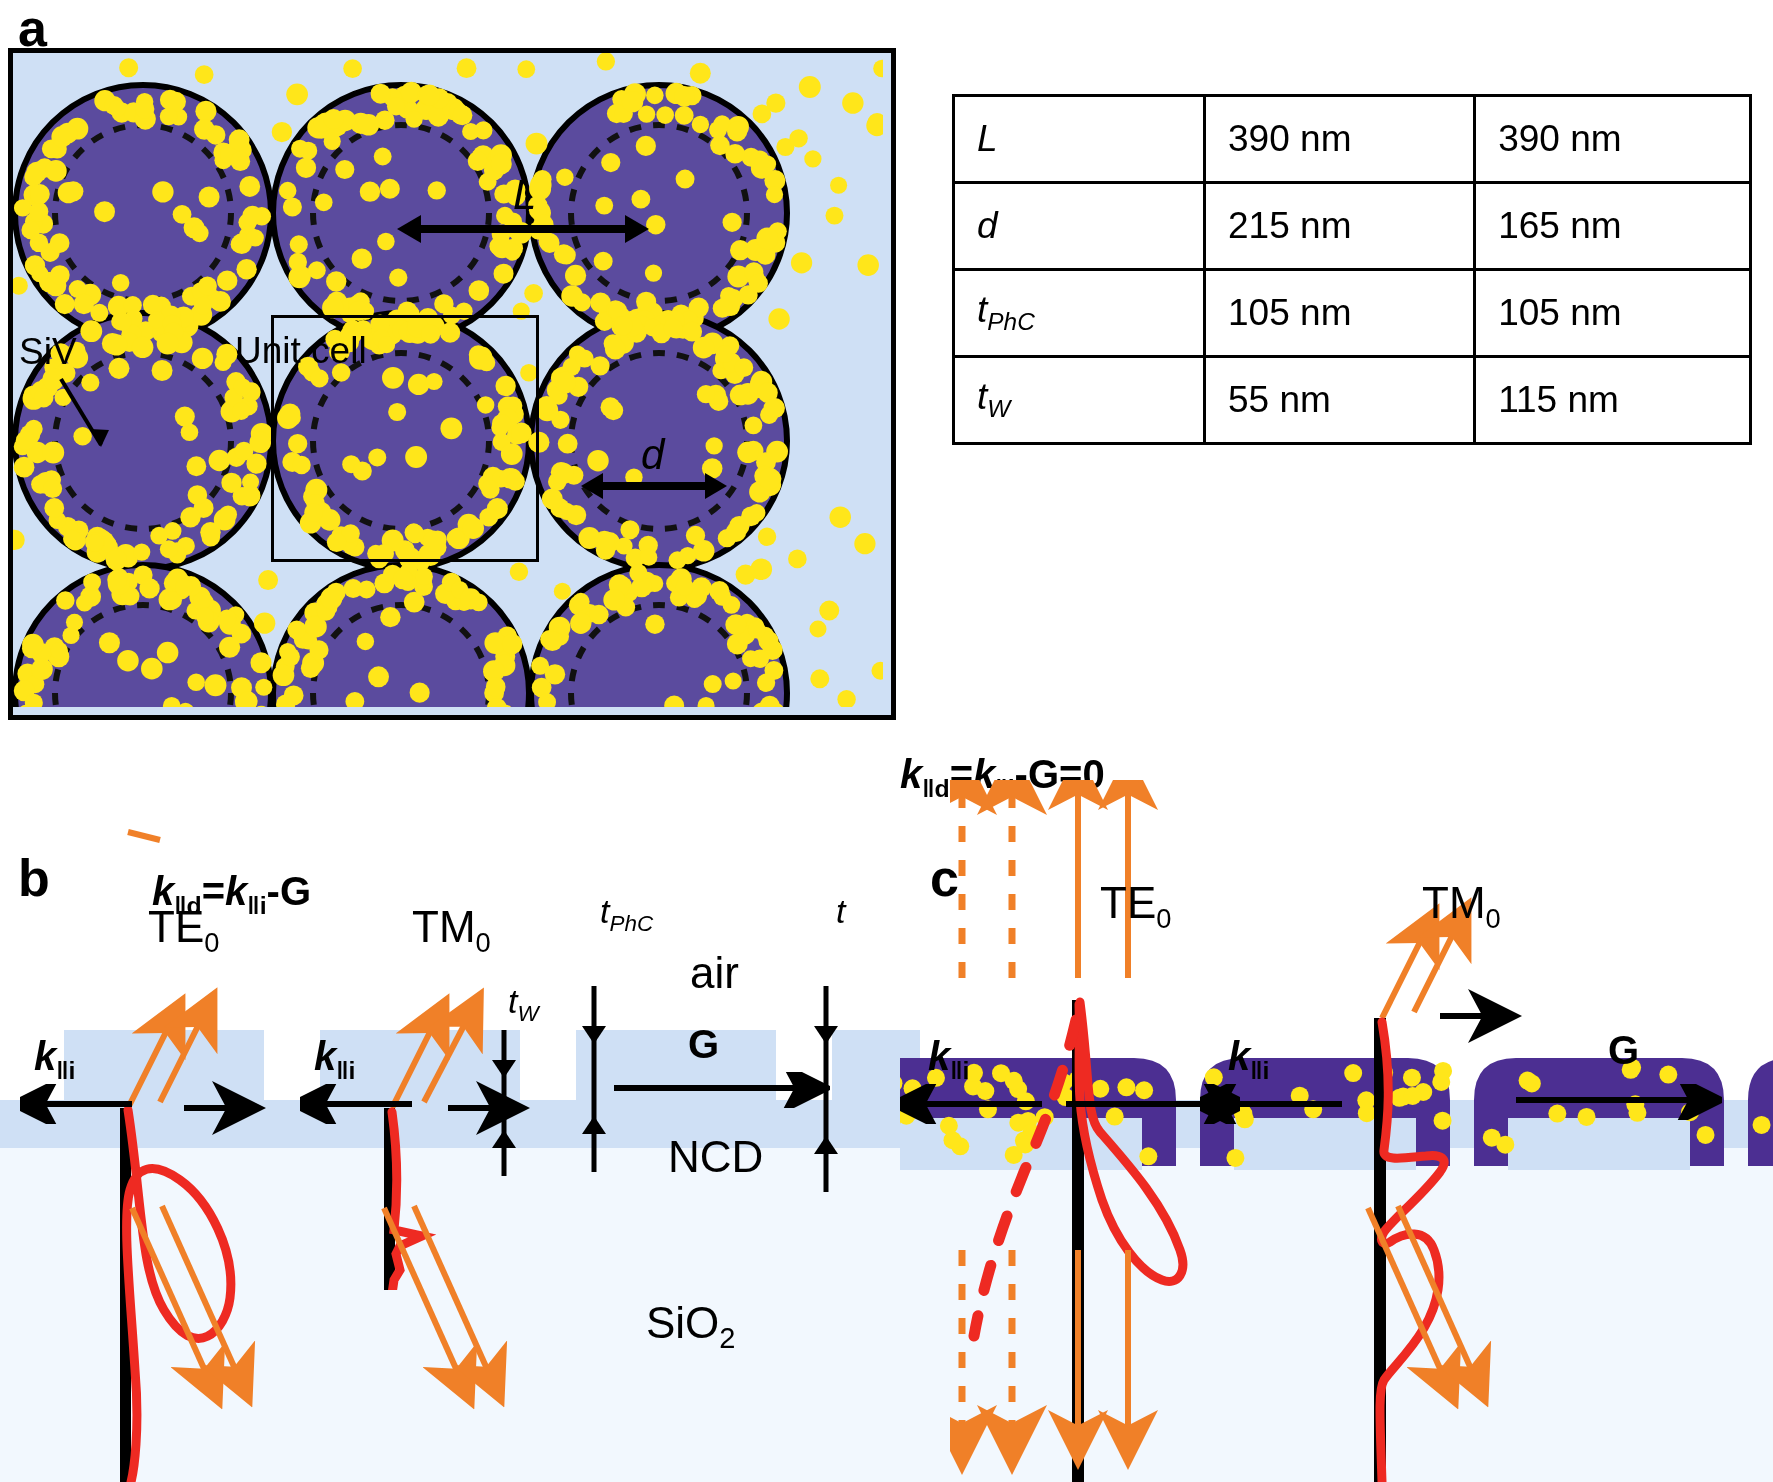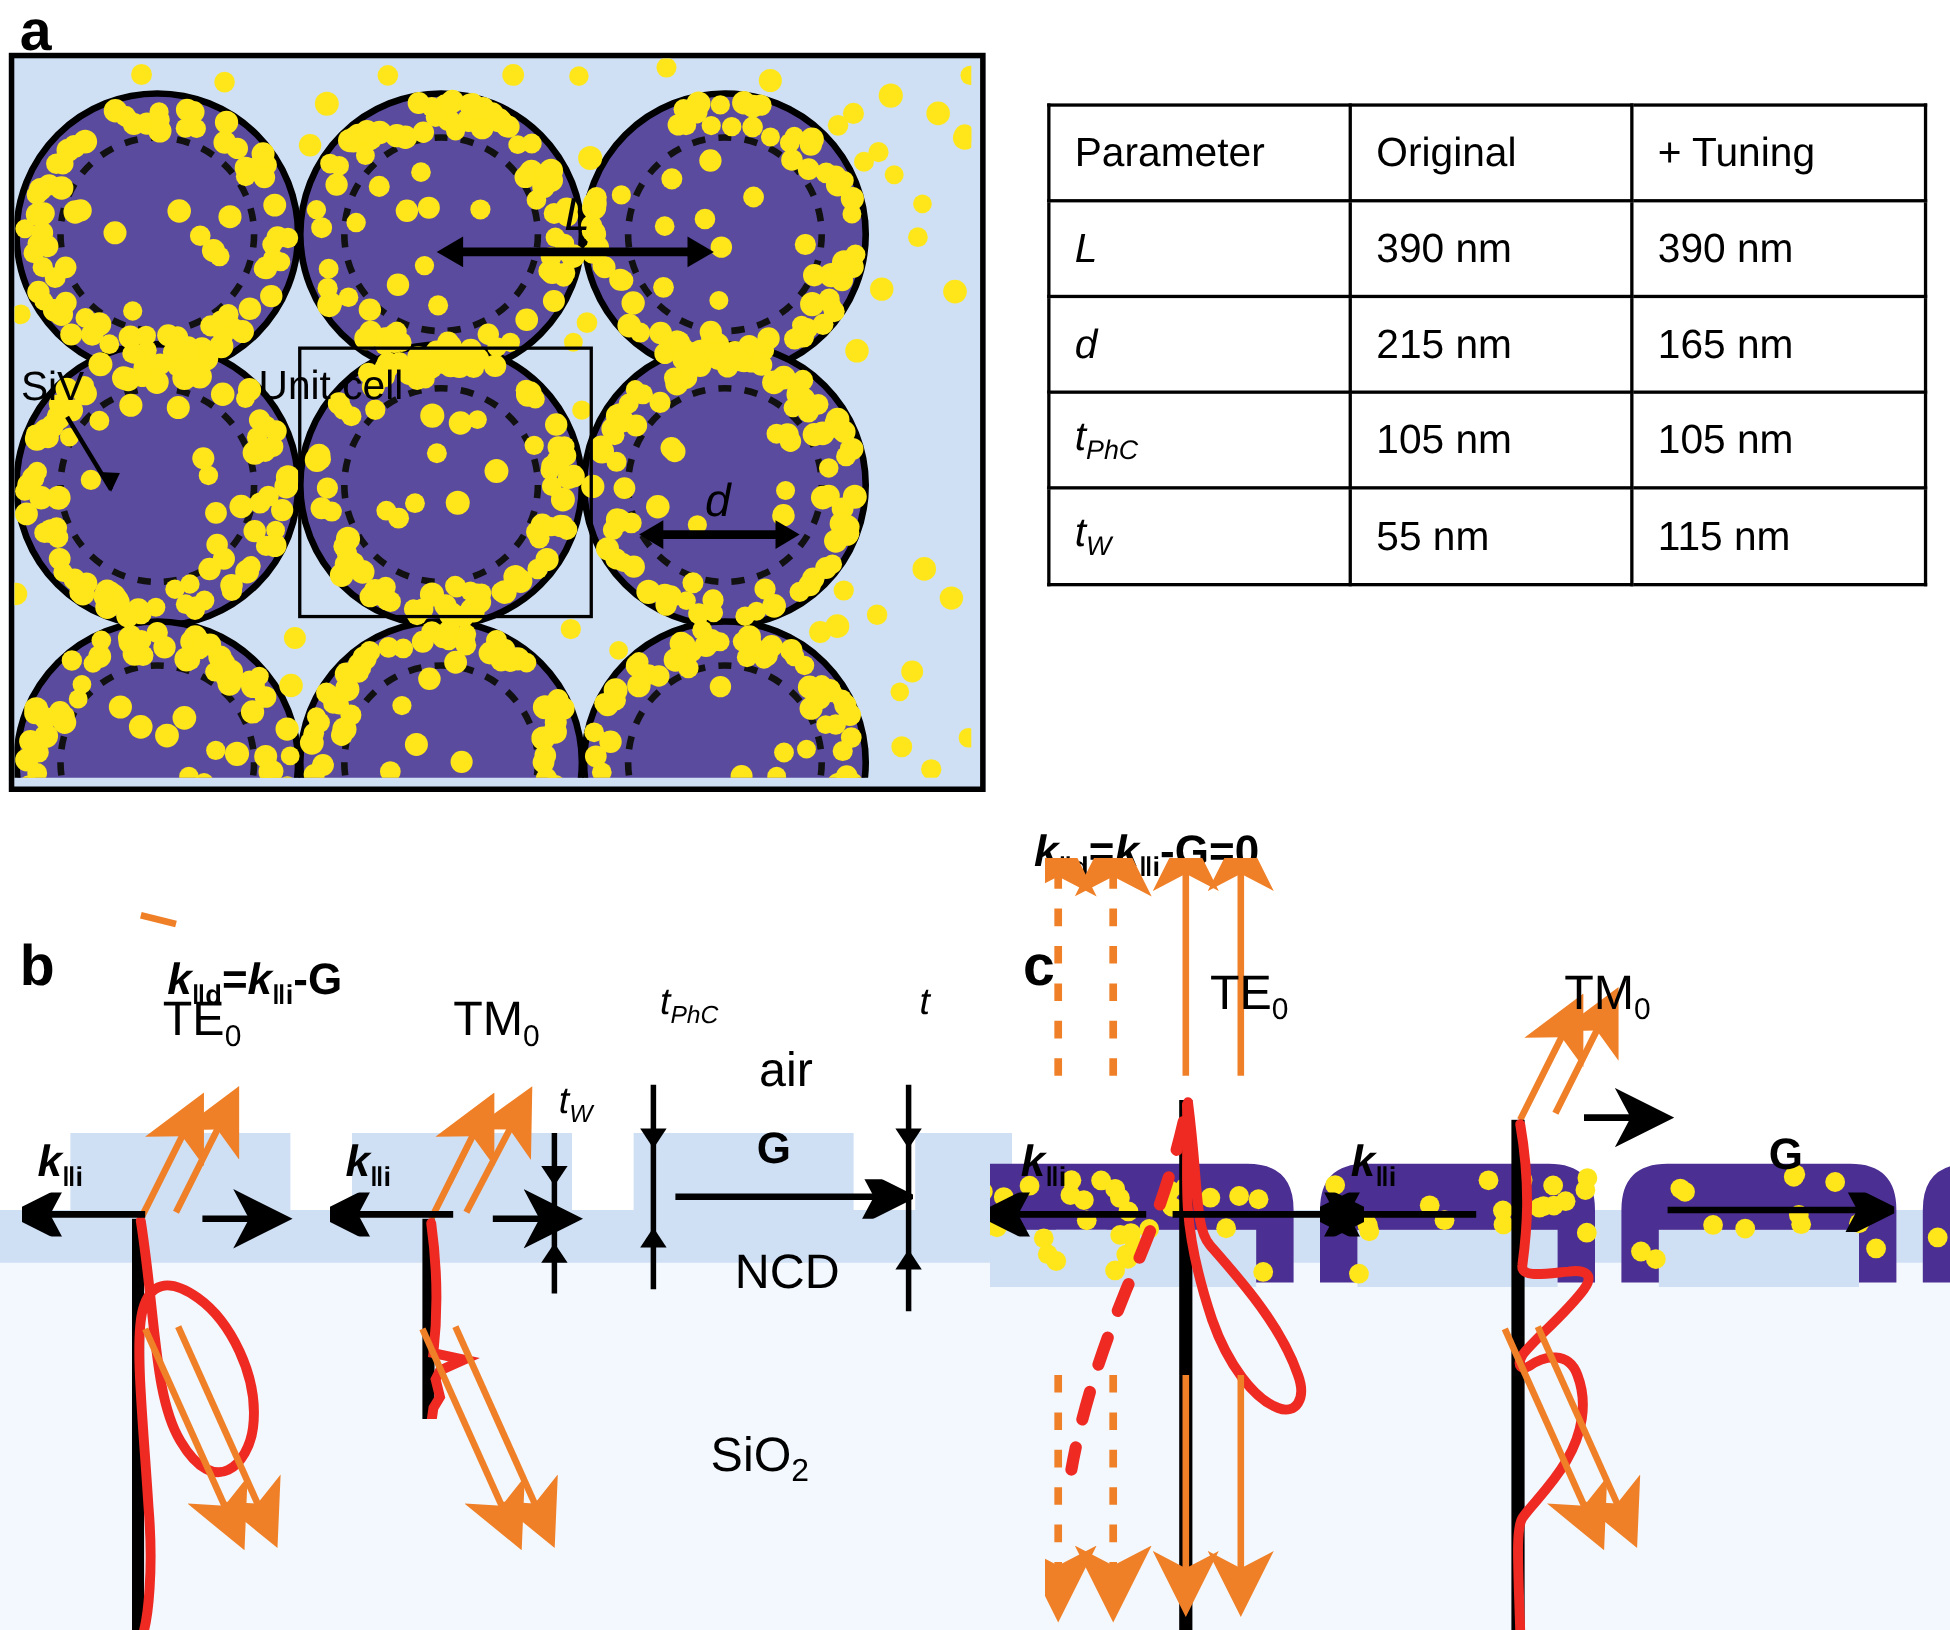--- a/index.html
+++ b/index.html
@@ -1022,25 +1022,20 @@
     <line x1="14" y1="21" x2="136" y2="21" stroke="#000" stroke-width="8"></line>
     <path d="M2,21 L24,8 L24,34 z" fill="#000"></path>
     <path d="M148,21 L126,8 L126,34 z" fill="#000"></path>
   </svg>
   <div class="abs fig-label ital" style="left:628px;top:378px;font-size:42px;">d</div>
 </div>
 
 <table class="abs" id="param-table">
   <tbody id="table-body">
       <tr>
-        <td>Parameter</td>
-        <td>Original</td>
-        <td>+ Tuning</td>
-      </tr>
-      <tr>
         <td><span class="ital">L</span></td>
         <td>390 nm</td>
         <td>390 nm</td>
       </tr>
       <tr>
         <td><span class="ital">d</span></td>
         <td>215 nm</td>
         <td>165 nm</td>
       </tr>
       <tr>
@@ -1198,21 +1193,21 @@
   <defs>
       <marker id="blkHeadG" markerWidth="9" markerHeight="9" refX="5" refY="4.5" orient="auto">
     <path d="M0,0 L9,4.5 L0,9 L2.4,4.5 z" fill="#000"></path>
       </marker>
     </defs>
   <path class="blkarrow" d="M4,16 L200,16" marker-end="url(#blkHeadG)"></path>
 </svg>
 
 <div class="abs panel-letter" style="left:930px;top:852px;">c</div>
 
-<div class="abs lbl-b" style="left:940px;top:752px;font-size:40px;">
+<div class="abs lbl-b" style="left:900px;top:752px;font-size:40px;">
   <span class="ital" style="font-weight:bold;">k</span><span class="mini" style="font-weight:bold;">‖d</span><span>=</span><span class="ital" style="font-weight:bold;">k</span><span class="mini" style="font-weight:bold;">‖i</span><span>-</span><span style="font-weight:bold;">G</span><span>=0</span>
 </div>
 
 <div class="abs" style="left:900px;top:1100px;width:873px;height:382px;">
   <div class="abs stack-sio2" style="left:0;top:48px;width:873px;height:334px;"></div>
   <div class="abs stack-ncd" style="left:0;top:0px;width:873px;height:48px;"></div>
 </div>
 
 <div class="abs" id="panel-c-structure" style="left:900px;top:1040px;width:873px;height:130px;overflow:hidden;"><svg width="873" height="130">
       <path d="M-40,130 L-40,64 M-40,126 L-40,60 Q-40,18 2,18 L98,18 Q140,18 140,60 L140,126 Z M26,130 L26,64 M26,126 L26,60 Q26,18 68,18 L234,18 Q276,18 276,60 L276,126 Z M300,130 L300,64 M300,126 L300,60 Q300,18 342,18 L508,18 Q550,18 550,60 L550,126 Z M574,130 L574,64 M574,126 L574,60 Q574,18 616,18 L782,18 Q824,18 824,60 L824,126 Z M848,130 L848,64 M848,126 L848,60 Q848,18 890,18 L926,18 Q968,18 968,60 L968,126 Z " fill="#4c2f92"></path>

